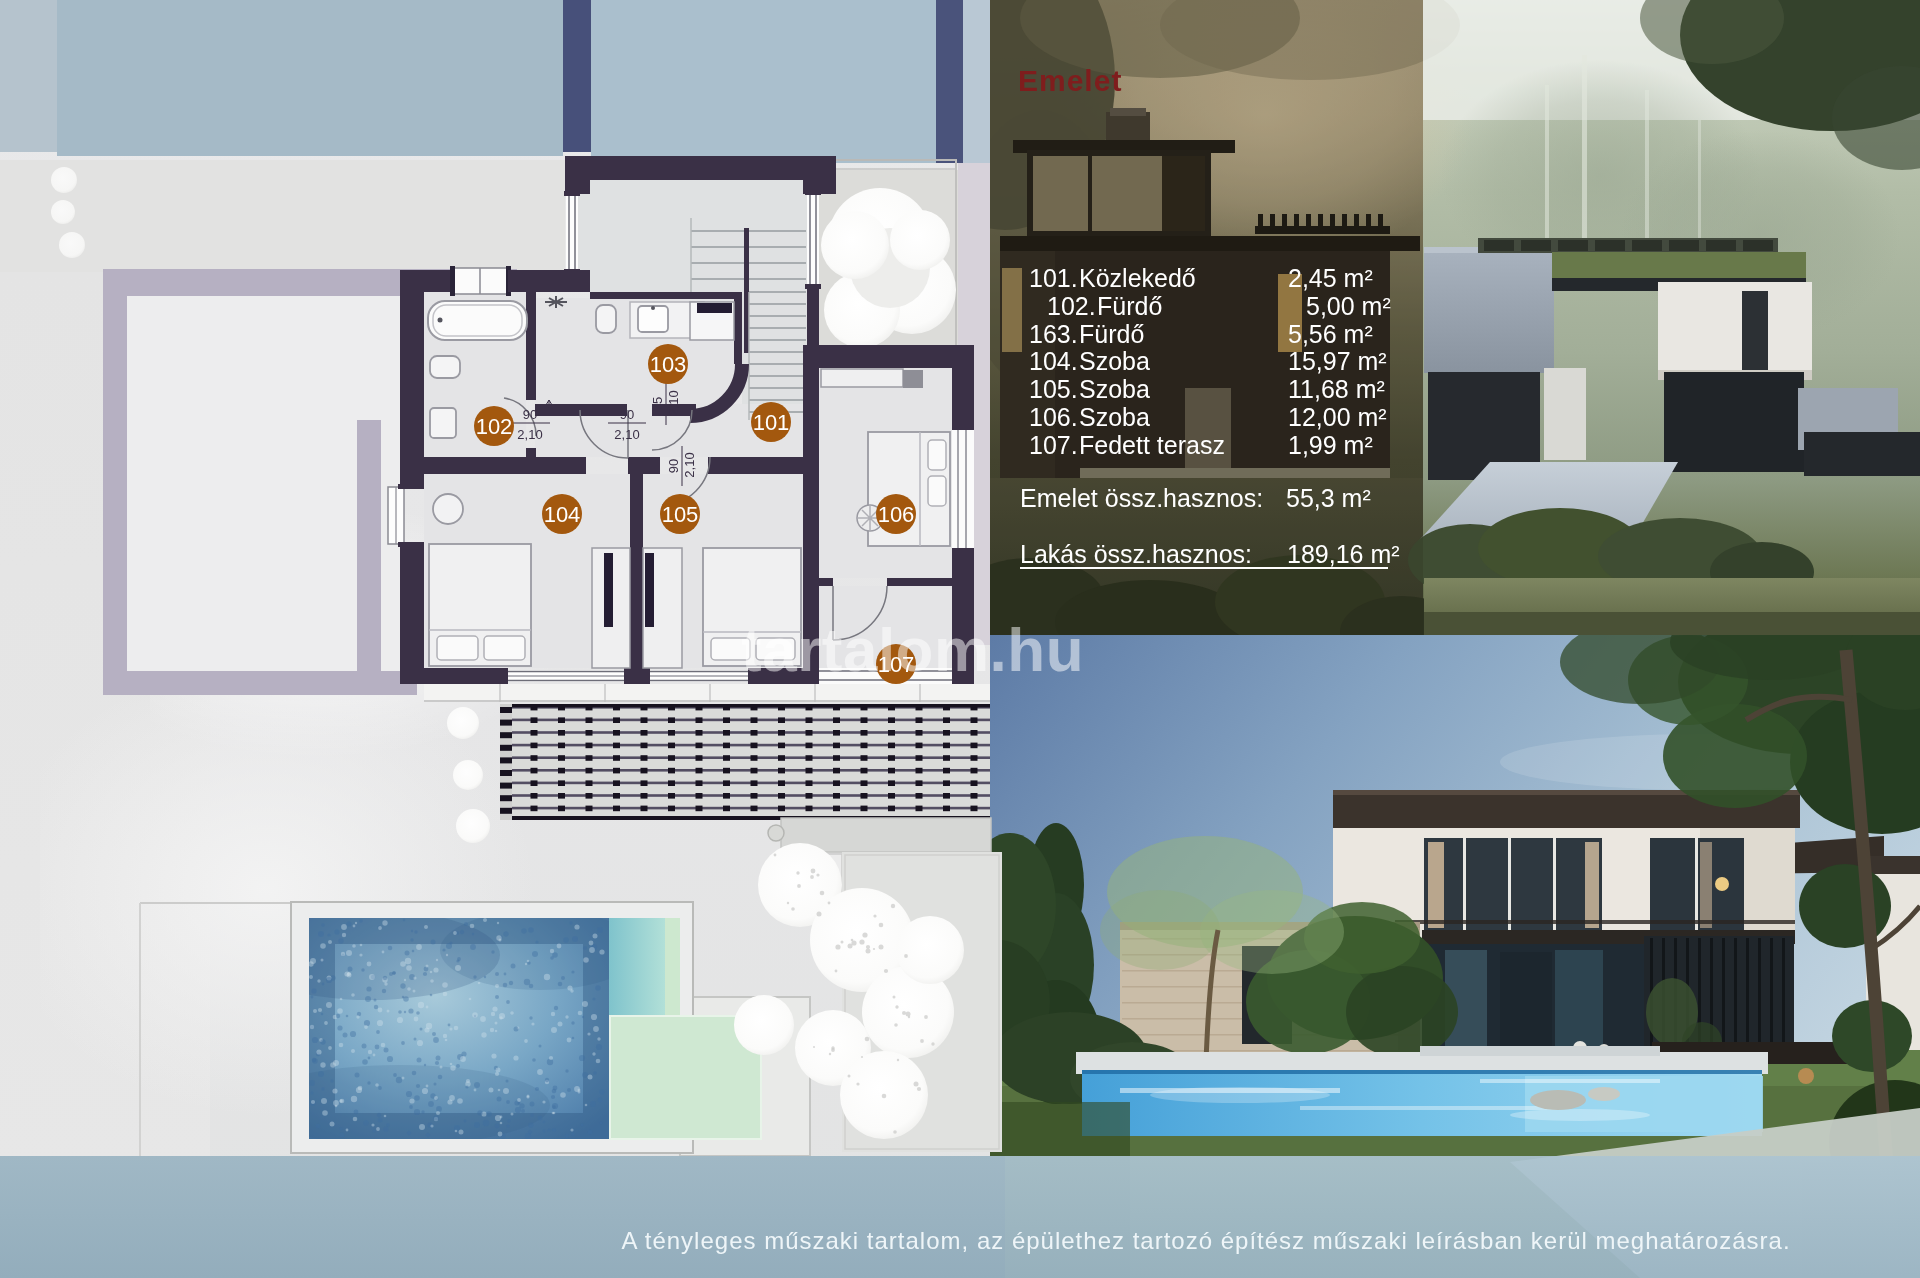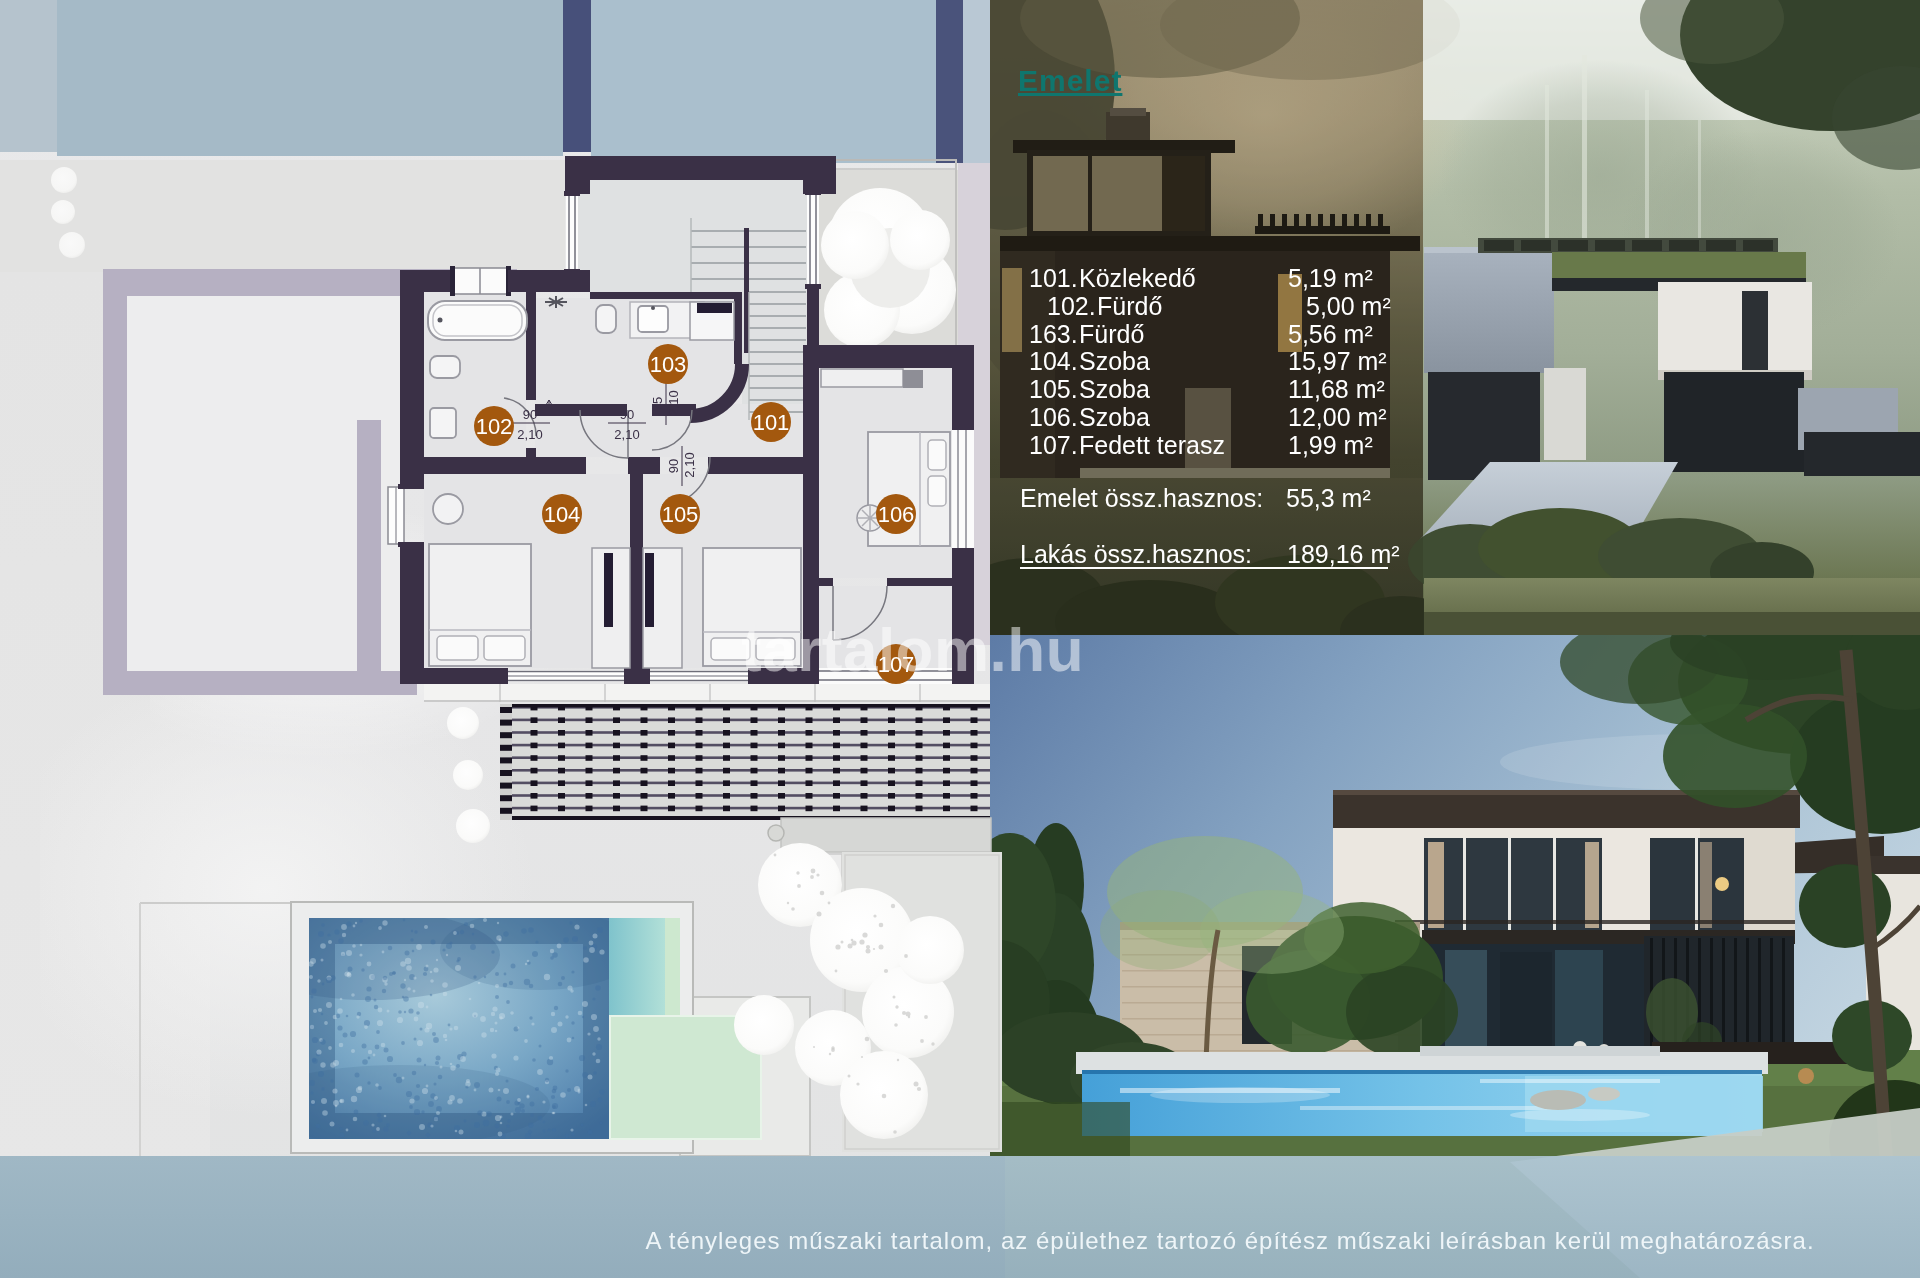--- a/index.html
+++ b/index.html
@@ -1359,33 +1359,33 @@
 </g>
 
 </svg>
 
 <div class="abs" style="left:0;top:1156px;width:1005px;height:122px;background:linear-gradient(180deg,#a0b8c5,#93adbc);"></div>
 
 <div class="abs" style="left:1005px;top:1156px;width:915px;height:122px;background:linear-gradient(180deg,rgba(172,196,209,0.93),rgba(155,181,196,0.95));"></div>
 
 <div class="abs" style="left:741px;top:614px;font-size:62px;font-weight:bold;letter-spacing:0.5px;color:rgba(255,255,255,0.5);">tartalom.hu</div>
 
-<div class="abs" style="left:1018px;top:64px;font-size:30px;font-weight:bold;color:#0f766e;letter-spacing:1px;text-decoration:underline;">Emelet</div>
-
-<div class="row" style="left:1029px;top:264px;"><span class="num">101.</span><span>Közlekedő</span><span class="vl">5,19 m²</span></div>
+<div class="abs" style="left:1018px;top:64px;font-size:30px;font-weight:bold;color:#7f1d1d;letter-spacing:1px;">Emelet</div>
+
+<div class="row" style="left:1029px;top:264px;"><span class="num">101.</span><span>Közlekedő</span><span class="vl">2,45 m²</span></div>
 <div class="row" style="left:1029px;top:292px;margin-left:18px;"><span class="num">102.</span><span>Fürdő</span><span class="vl">5,00 m²</span></div>
 <div class="row" style="left:1029px;top:320px;"><span class="num">163.</span><span>Fürdő</span><span class="vl">5,56 m²</span></div>
 <div class="row" style="left:1029px;top:347px;"><span class="num">104.</span><span>Szoba</span><span class="vl">15,97 m²</span></div>
 <div class="row" style="left:1029px;top:375px;"><span class="num">105.</span><span>Szoba</span><span class="vl">11,68 m²</span></div>
 <div class="row" style="left:1029px;top:403px;"><span class="num">106.</span><span>Szoba</span><span class="vl">12,00 m²</span></div>
 <div class="row" style="left:1029px;top:431px;"><span class="num">107.</span><span>Fedett terasz</span><span class="vl">1,99 m²</span></div>
 
 <div class="row" style="left:1020px;top:484px;">Emelet össz.hasznos:</div>
 <div class="row" style="left:1286px;top:484px;">55,3 m²</div>
 
 <div class="row" style="left:1020px;top:540px;">Lakás össz.hasznos:</div>
 <div class="row" style="left:1287px;top:540px;">189,16 m²</div>
 <div class="abs" style="left:1020px;top:567px;width:368px;height:2px;background:#fff;"></div>
 
 
-<div class="abs" style="left:1206px;top:1227px;transform:translateX(-50%);font-size:24px;letter-spacing:1px;color:#eef5f8;white-space:nowrap;margin-left:24px;">A tényleges műszaki tartalom, az épülethez tartozó építész műszaki leírásban kerül meghatározásra.</div>
+<div class="abs" style="left:1206px;top:1227px;transform:translateX(-50%);font-size:24px;letter-spacing:1px;color:#eef5f8;white-space:nowrap;">A tényleges műszaki tartalom, az épülethez tartozó építész műszaki leírásban kerül meghatározásra.</div>
 
 </div>
 
 </body></html>

